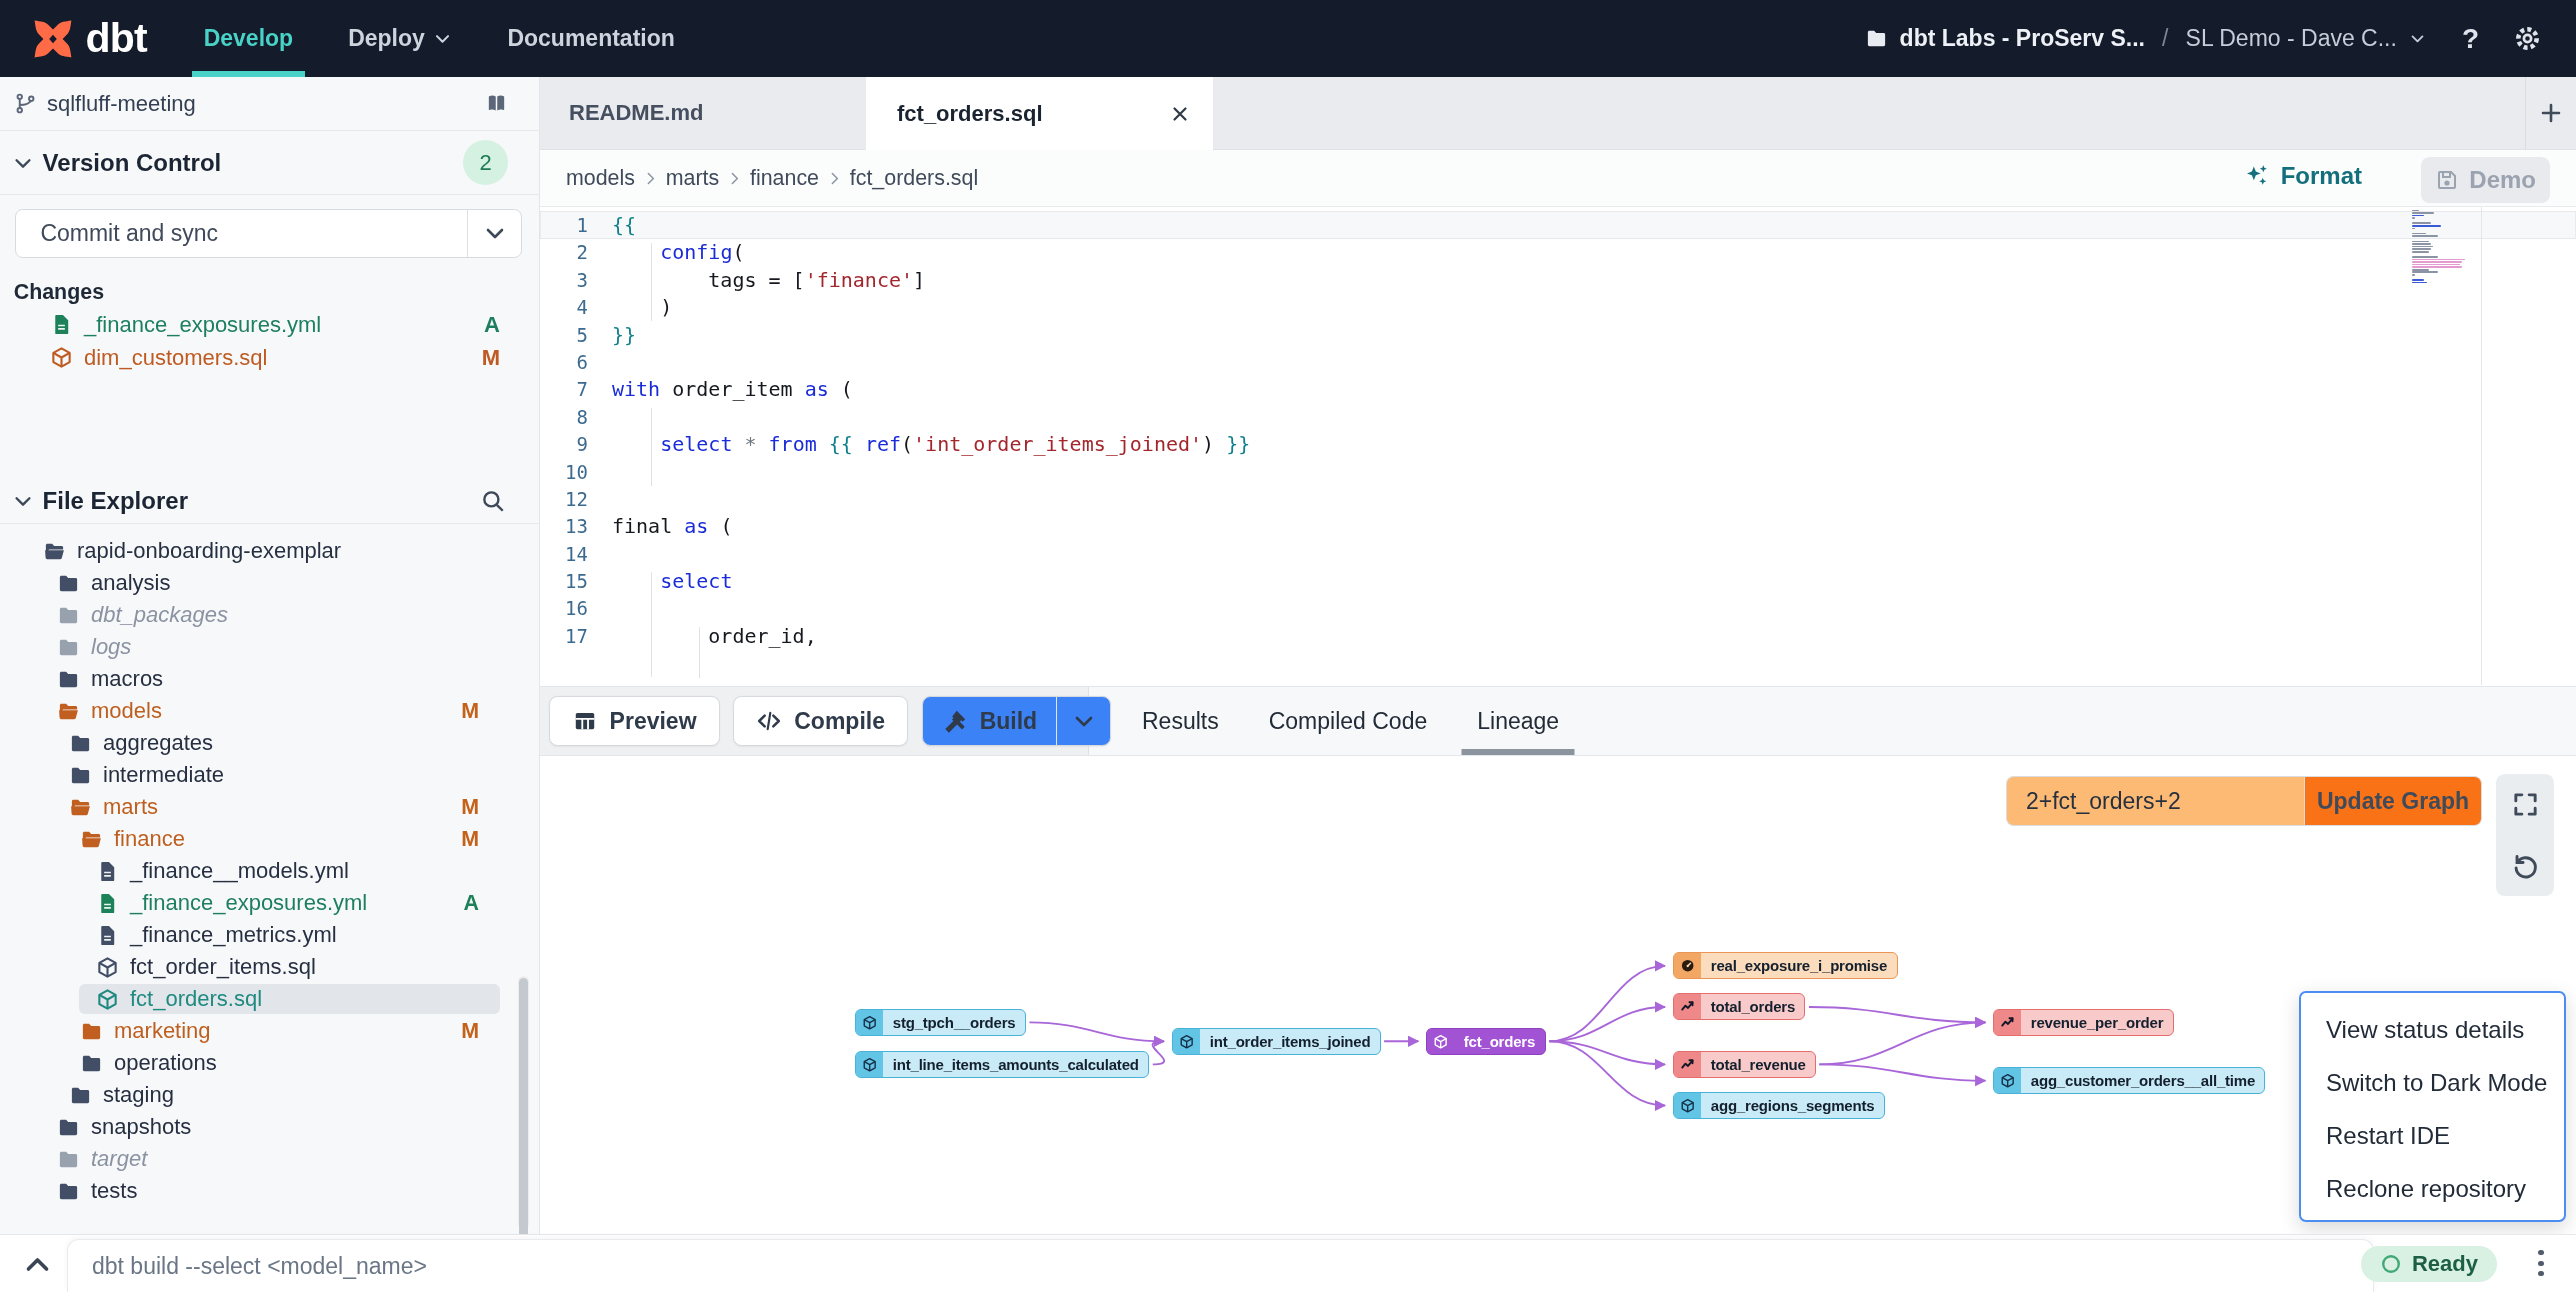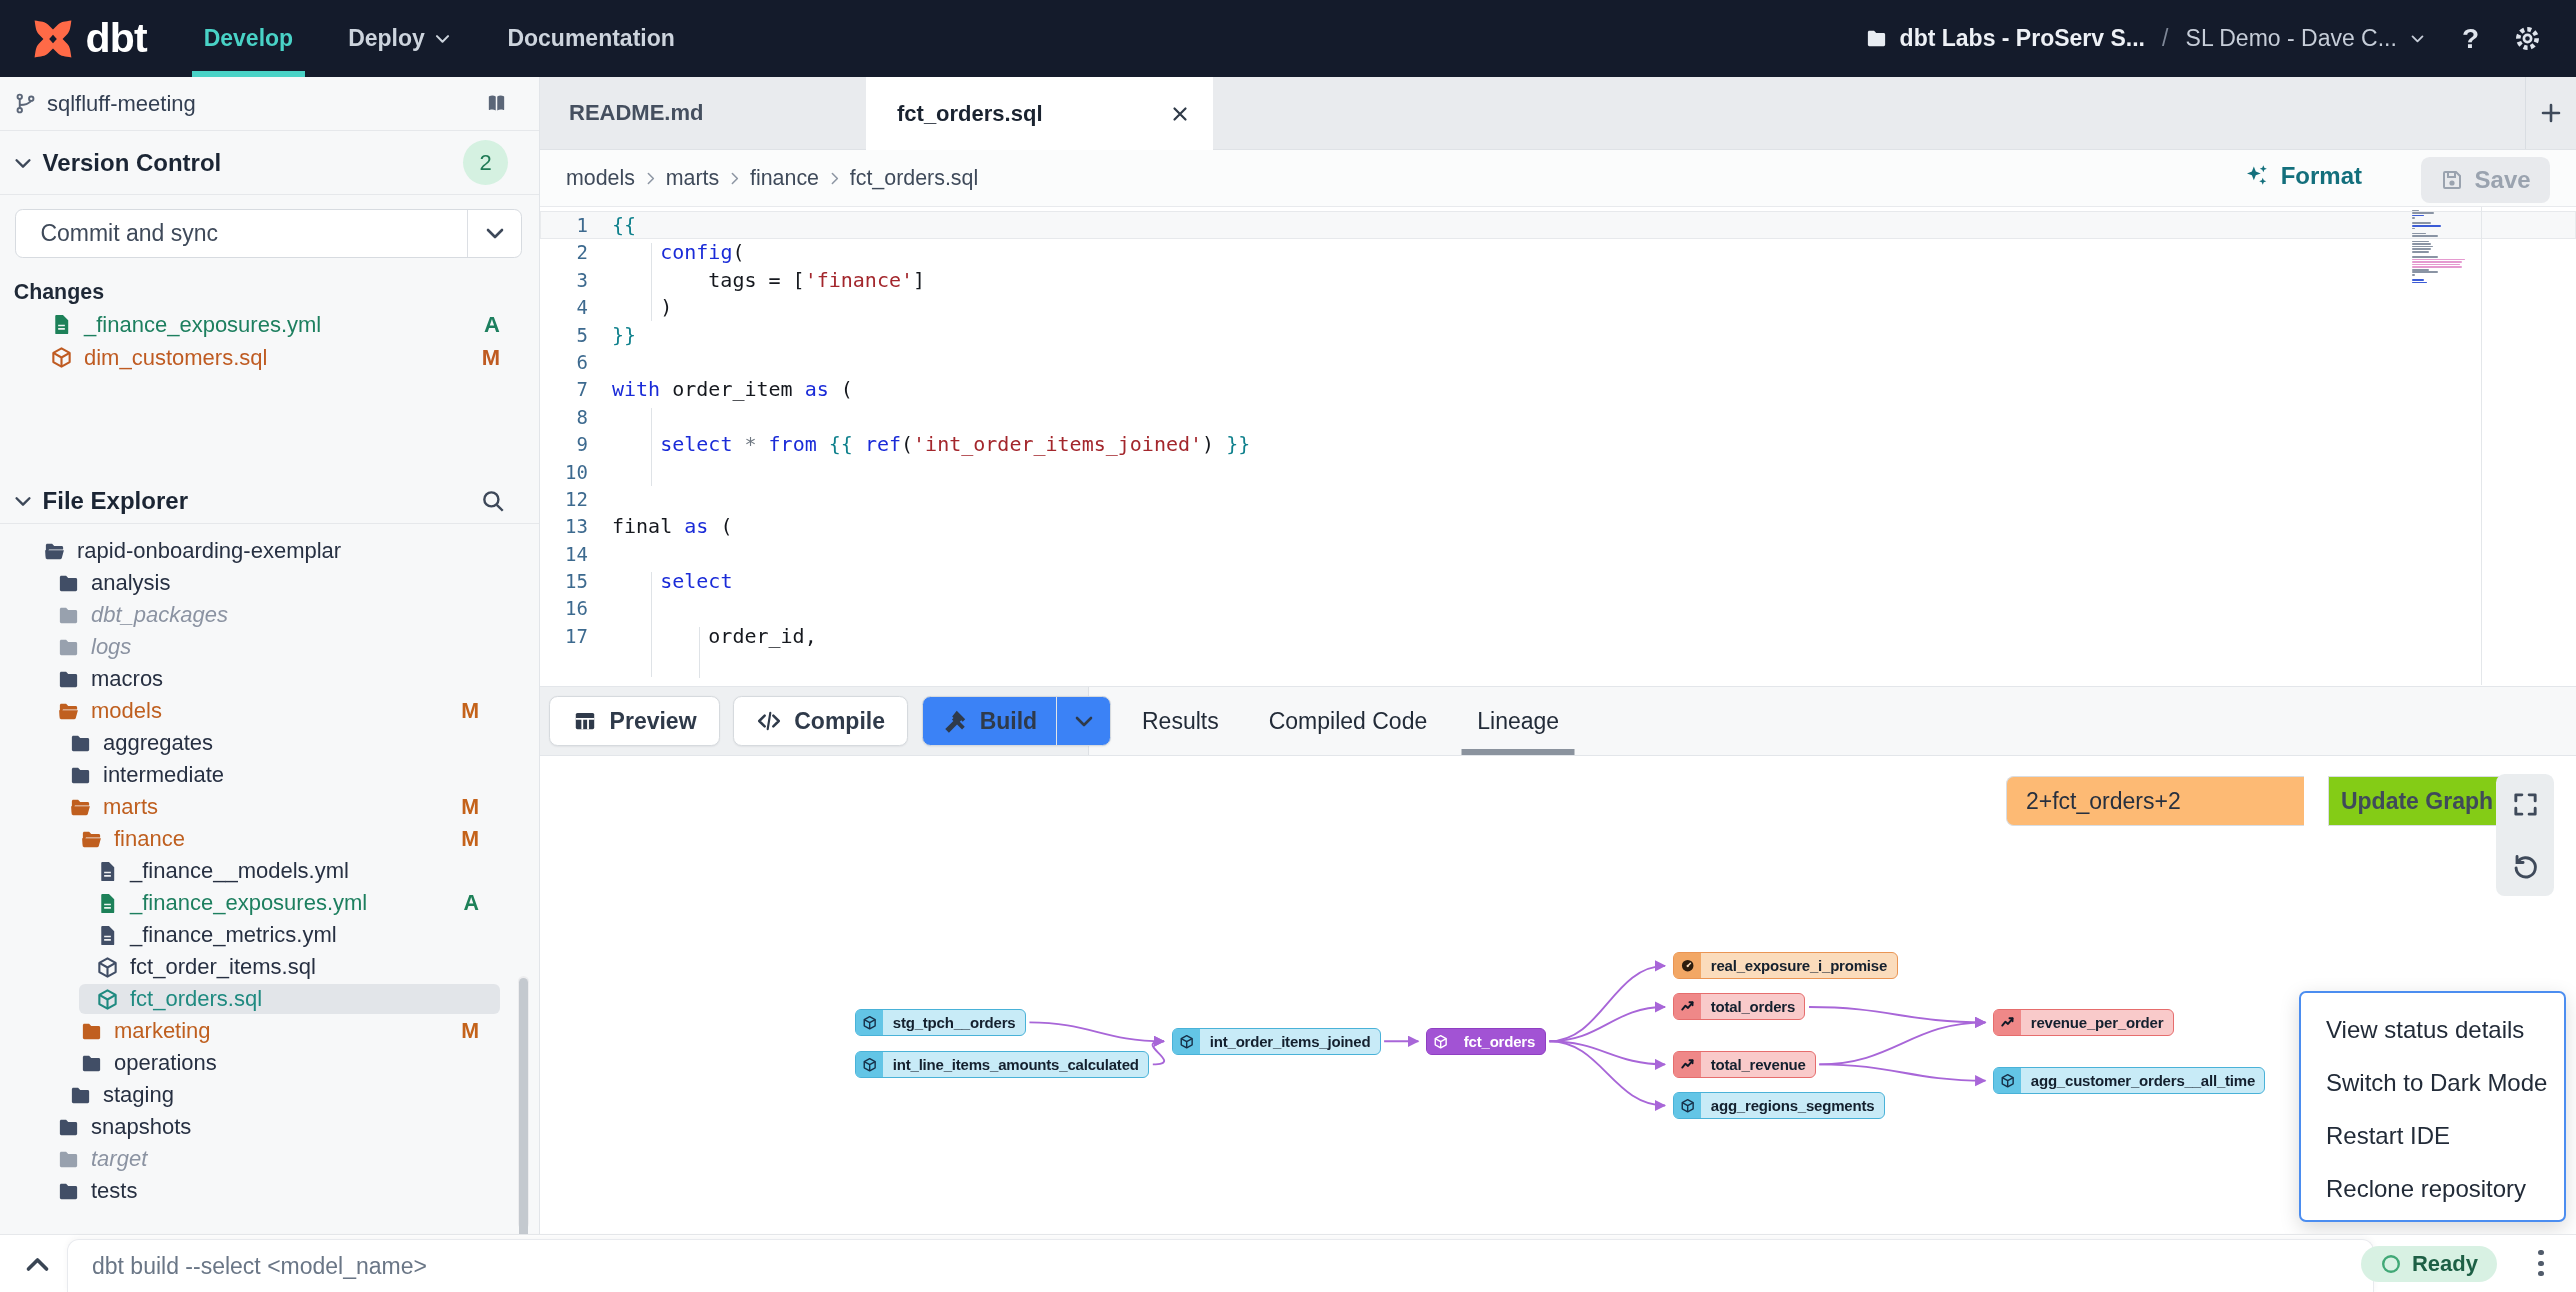--- a/index.html
+++ b/index.html
@@ -140,23 +140,23 @@
   .chip .ic{width:15.4px;height:15.4px;}
   .nlabel{display:flex;align-items:center;padding:0 9.4px;white-space:nowrap;color:#14202e;}
   .nt-model{background:#c8ebf7;border-color:#49b2d8;} .nt-model .chip{background:#63c5e6;color:#173049;}
   .nt-selected{background:#a253d4;border-color:#8f3fc2;} .nt-selected .chip{background:#a253d4;color:#fff;}
   .nt-selected .nlabel{color:#fff;}
   .nt-metric{background:#f9caca;border-color:#e66d6d;} .nt-metric .chip{background:#ef8888;color:#101826;}
   .nt-exposure{background:#fbdcbc;border-color:#ea9554;} .nt-exposure .chip{background:#f2a765;color:#2c1c0e;}
   .lin-input{position:absolute;left:1466px;top:20px;width:298px;height:50px;border:0.9px solid #d9dde2;
              border-right:none;border-radius:7.7px 0 0 7.7px;box-sizing:border-box;padding:0 0 0 19px;
              font-size:23px;color:#27303f;background:#fdba74;font-family:"Liberation Sans",sans-serif;outline:none;}
-  .lin-update{position:absolute;left:1764px;top:20px;width:178px;height:50px;background:#84cc16;
+  .lin-update{position:absolute;left:1764px;top:20px;width:178px;height:50px;background:#f97316;
               border:0.9px solid #d9dde2;border-radius:0 7.7px 7.7px 0;box-sizing:border-box;display:flex;
-              align-items:center;justify-content:center;font-size:23px;font-weight:600;color:#3f4a5a;margin-left:24px;}
+              align-items:center;justify-content:center;font-size:23px;font-weight:600;color:#3f4a5a;}
   .lin-tools{position:absolute;left:1956px;top:18px;width:58px;height:122px;background:#eaedef;border-radius:8.6px;
              display:flex;flex-direction:column;align-items:center;justify-content:space-around;}
   .lin-tools .ic{width:29px;height:29px;color:#3f4a5a;}
 
   
   #ctxmenu{position:absolute;left:2299px;top:991px;width:267px;height:231px;background:#fff;
            border:2.6px solid #4b8df0;border-radius:6.9px;box-sizing:border-box;
            box-shadow:0 6.9px 20.6px rgba(0,0,0,.15);padding-top:10.3px;}
   .menu-item{height:53px;display:flex;align-items:center;padding-left:25px;font-size:24px;color:#222b38;}
 
@@ -549,21 +549,21 @@
     <span>Format</span>
   </div>
   <div class="save-btn">
     <span class="ic">
         <svg viewBox="0 0 24 24" fill="none" stroke="currentColor" stroke-width="2">
           <path d="M4 5c0-.6.4-1 1-1h11l4 4v11c0 .6-.4 1-1 1H5c-.6 0-1-.4-1-1z"></path>
           <path d="M8 4v5h7V4"></path>
           <circle cx="12" cy="15" r="2.6" fill="currentColor" stroke="none"></circle>
         </svg>
       </span>
-    <span>Save</span>
+    <span>Demo</span>
   </div>
 </div>
 
 <div id="editor">
   <div id="codelines">
       <div class="cl cl-active">
         <span class="cl-gut">1</span>
         <span class="cl-code"><span class="tok-jinja">{{</span></span>
       </div>
       <div class="cl">

